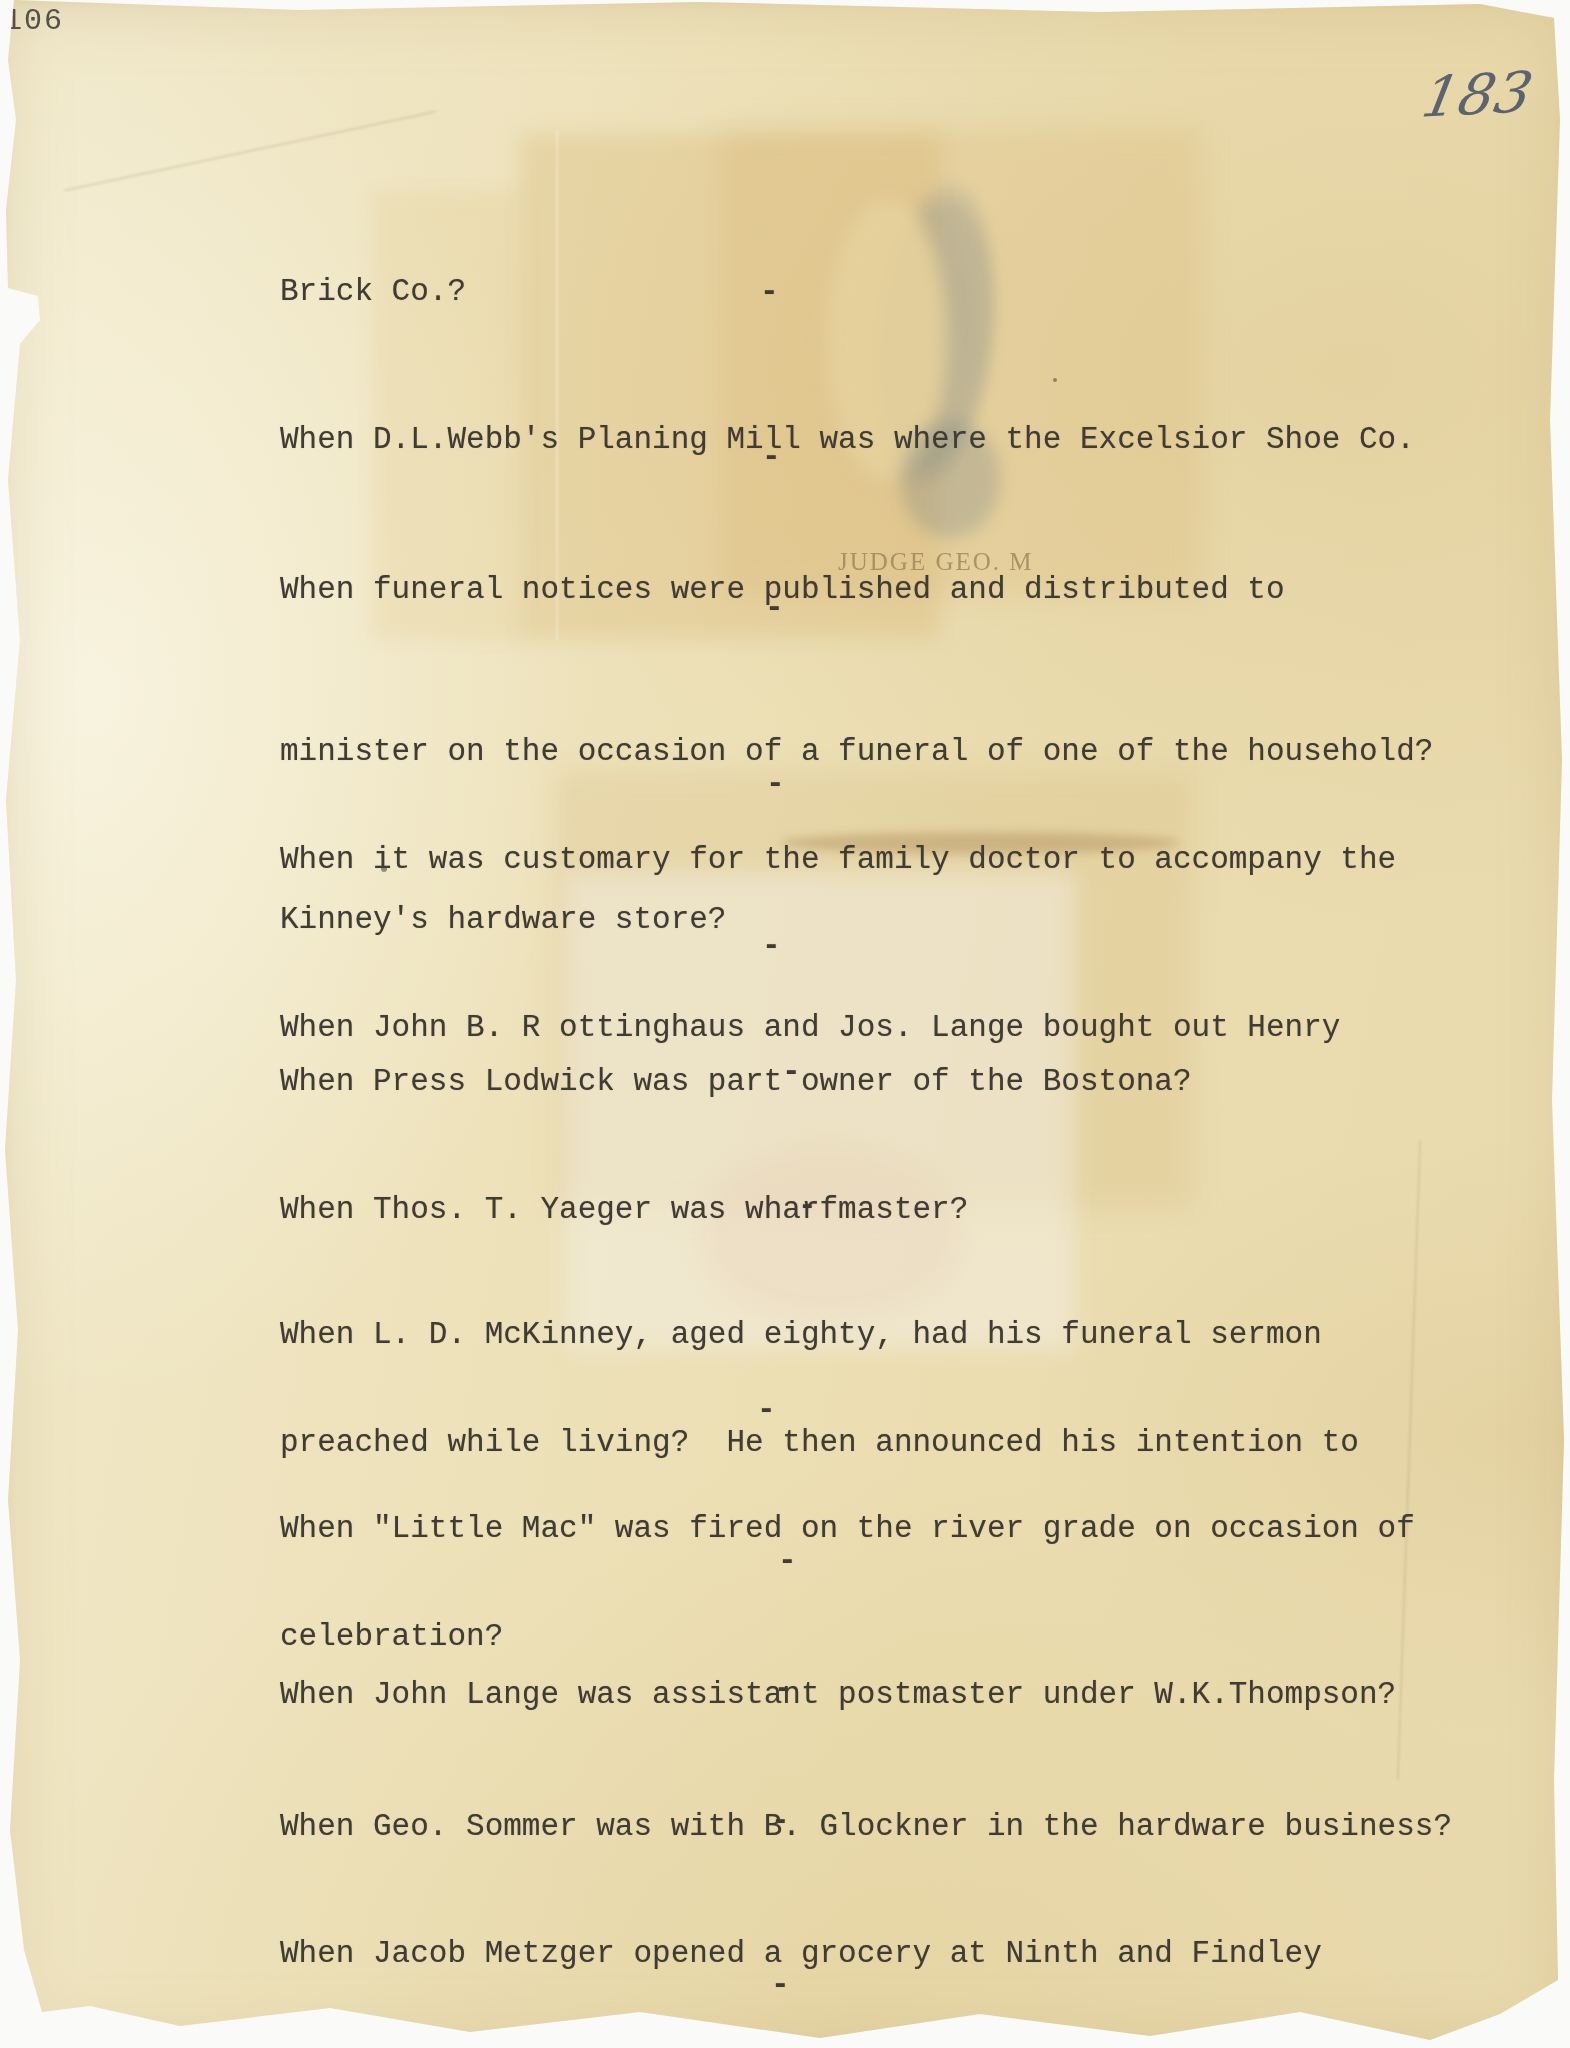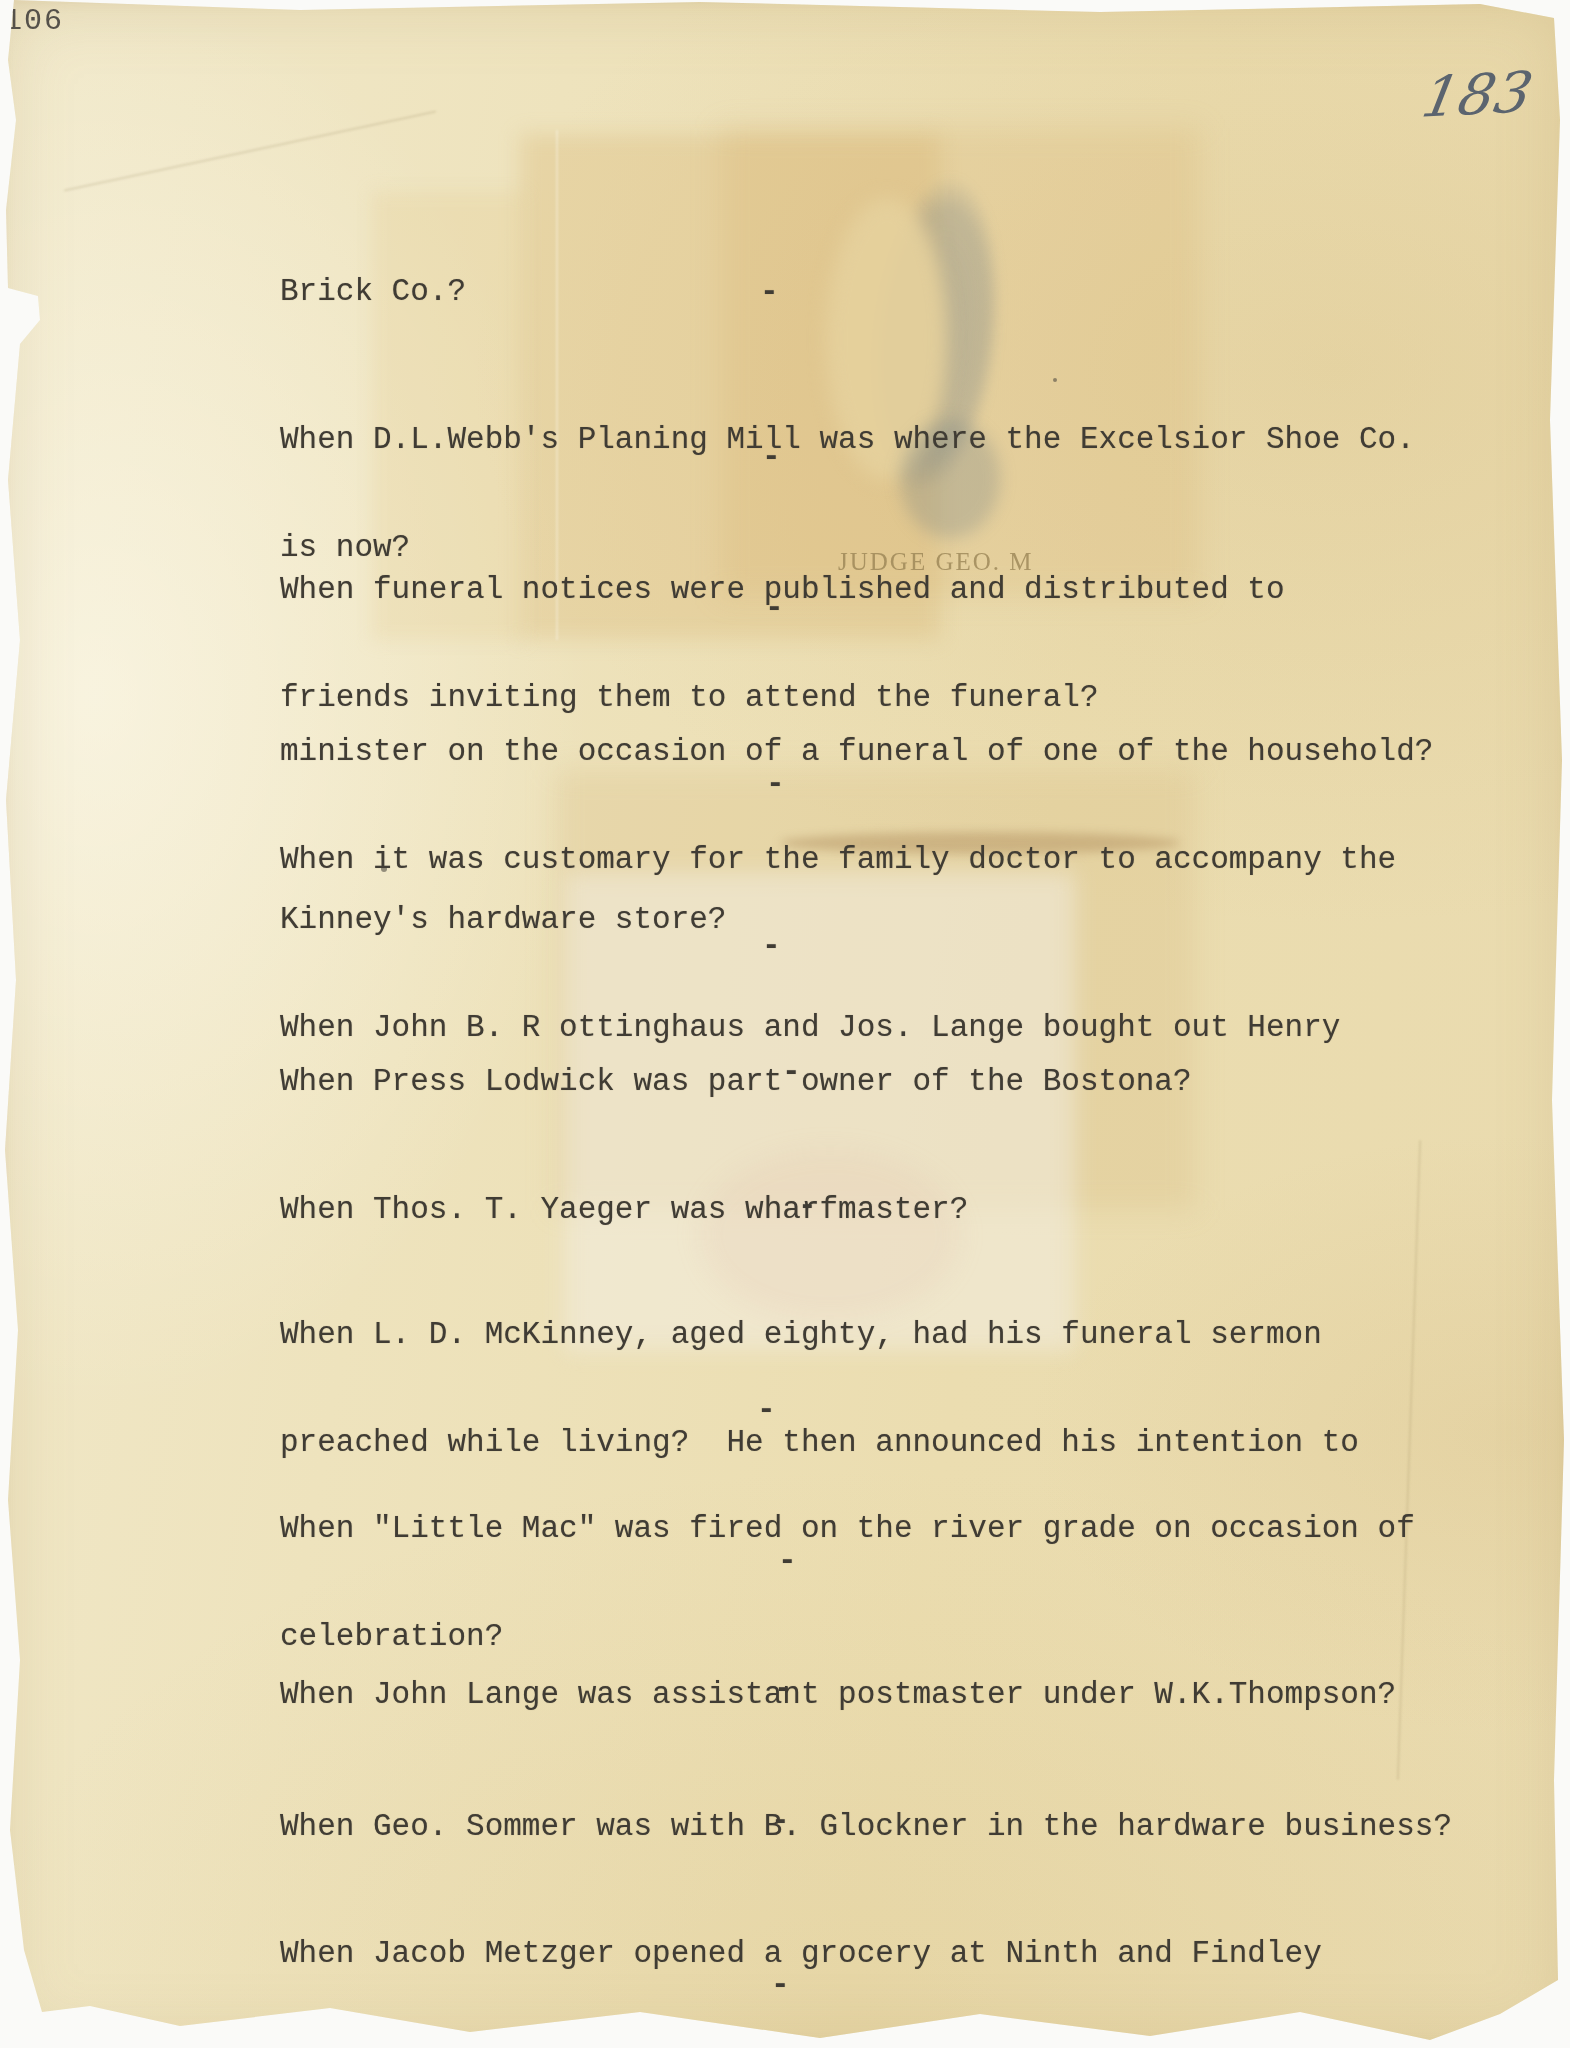--- a/index.html
+++ b/index.html
@@ -74,27 +74,25 @@
     <div class="corner-number">106</div>
     <div class="hand-number">183</div>
 
     <div class="q" style="top:202px">
       <div>Brick Co.?</div>
     </div>
     <div class="dash" style="left:760px;top:274px">-</div>
 
     <div class="q" style="top:350px">
       <div>When D.L.Webb's Planing Mill was where the Excelsior Shoe Co.</div>
-      <div>is now?</div>
     </div>
     <div class="dash" style="left:762px;top:439px">-</div>
 
     <div class="q" style="top:500px">
       <div>When funeral notices were published and distributed to</div>
-      <div>friends inviting them to attend the funeral?</div>
     </div>
     <div class="dash" style="left:765px;top:590px">-</div>
 
     <div class="q" style="top:662px">
       <div>minister on the occasion of a funeral of one of the household?</div>
       <div>When it was customary for the family doctor to accompany the</div>
     </div>
     <div class="dash" style="left:766px;top:766px">-</div>
 
     <div class="q" style="top:830px">

